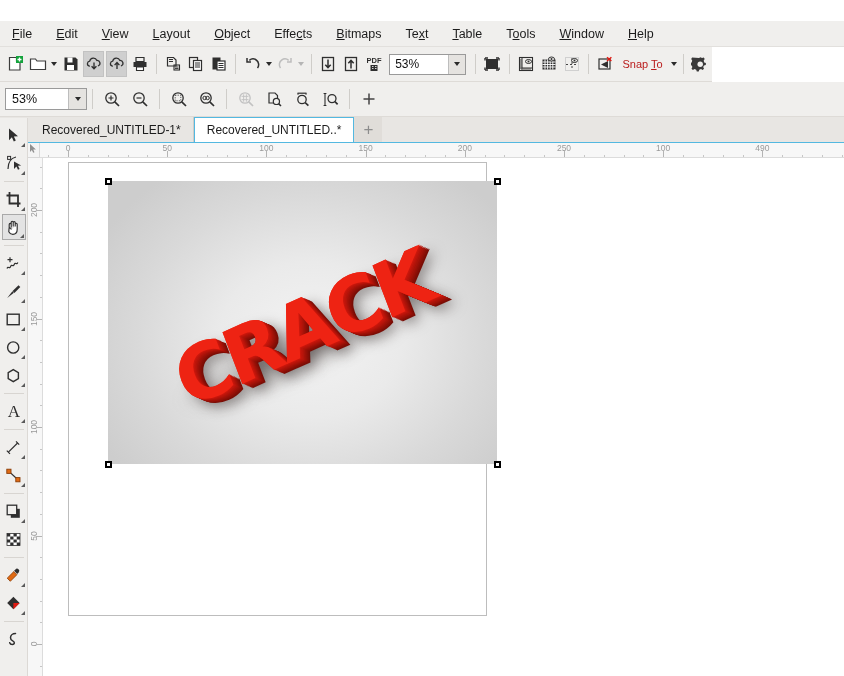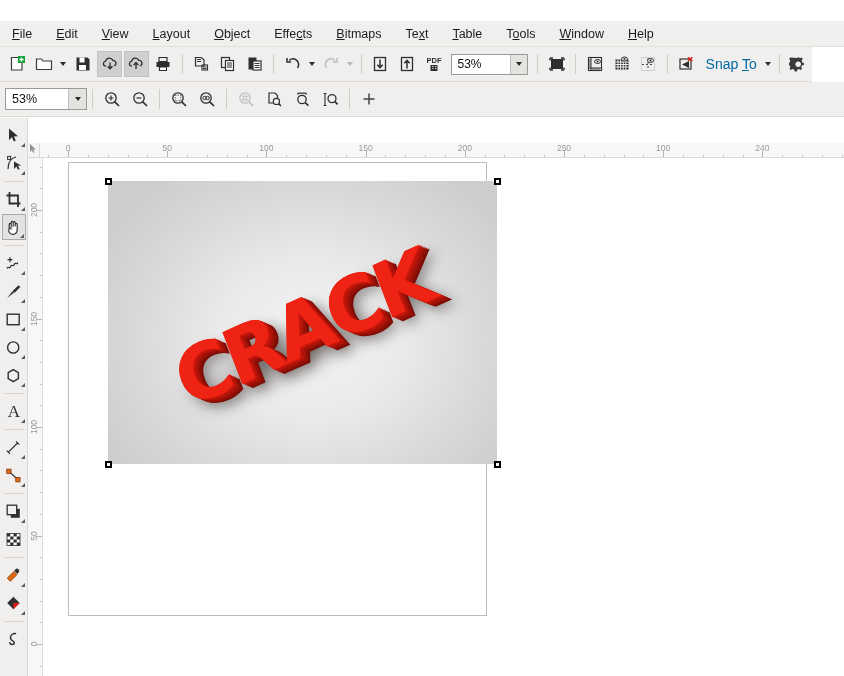--- a/index.html
+++ b/index.html
@@ -40,21 +40,21 @@
     border-bottom: 1px solid #e2e0dd;
   }
   .menu-item {
     font-size: 12.5px; color: #1c1c1c;
     padding: 3px 12px; cursor: default; white-space: nowrap;
   }
   .menu-item u { text-decoration: underline; }
 
   
   .toolbar {
-    position: absolute; left: 0; top: 47px; width: 812px; height: 35px;
+    position: absolute; left: 0; top: 47px; width: 712px; height: 35px;
     background: #f0efed;
     display: flex; align-items: center;
     border-bottom: 1px solid #dedbd7;
   }
   .tb-btn {
     width: 26px; height: 26px;
     display: flex; align-items: center; justify-content: center;
     margin: 0 1px; position: relative;
   }
   .tb-btn.first { margin-left: 5px; }
@@ -81,21 +81,21 @@
   .zoom-combo .zval {
     width: 58px; padding-left: 5px; font-size: 12px; color: #111;
     line-height: 19px;
   }
   .zoom-combo .zdrop {
     width: 17px; height: 19px; background: #e5e3e0;
     border-left: 1px solid #bdbdbd;
     display: flex; align-items: center; justify-content: center;
   }
   .snapto {
-    font-size: 14px; color: #0369a1; padding: 0 6px; white-space: nowrap;
+    font-size: 11px; color: #b91c1c; padding: 0 6px; white-space: nowrap;
   }
   .snapto u { text-decoration: underline; }
 
   
   .propbar {
     position: absolute; left: 0; top: 82px; width: 844px; height: 35px;
     background: #f0efed;
     display: flex; align-items: center;
     border-bottom: 1px solid #dedbd7;
   }
@@ -535,20 +535,36 @@
     </div>
     <div class="tb-sep"></div>
 
     <div class="tb-btn">
       <svg width="16" height="16" viewBox="0 0 16 16">
         <path d="M8 2.5v11M2.5 8h11" stroke="#444" stroke-width="1.5"></path>
       </svg>
     </div>
   </div>
 
+  <div class="tabbar">
+    <div class="tab-home">
+      <svg width="15" height="14" viewBox="0 0 15 14">
+        <path d="M7.5 1 14 6.6h-2v6.4H3V6.6H1z" fill="#2f2f2f"></path>
+      </svg>
+    </div>
+    <div class="tab">
+      <span>Recovered_UNTITLED-1*</span>
+    </div>
+    <div class="tab active">
+      <span>Recovered_UNTITLED..*</span>
+    </div>
+    <div class="tab-add">
+      <span>+</span>
+    </div>
+  </div>
 
   <div class="toolbox">
 
     <div class="tool">
       <svg width="16" height="16" viewBox="0 0 16 16">
         <path d="M3 1.5 3 13.2l2.9-3 1.9 4.2 2-.9-1.9-4.1 4.1-.2z" fill="#2f2f2f"></path>
       </svg>
       <span class="flyout"></span>
     </div>
 
@@ -734,21 +750,21 @@
       <div class="rh-min" style="left: 555.84px;"></div>
       <div class="rh-min" style="left: 575.68px;"></div>
       <div class="rh-min" style="left: 595.52px;"></div>
       <div class="rh-min" style="left: 615.36px;"></div>
       <div class="rh-lab" style="left: 635.2px;">100</div>
       <div class="rh-maj" style="left: 635.2px;"></div>
       <div class="rh-min" style="left: 655.04px;"></div>
       <div class="rh-min" style="left: 674.88px;"></div>
       <div class="rh-min" style="left: 694.72px;"></div>
       <div class="rh-min" style="left: 714.56px;"></div>
-      <div class="rh-lab" style="left: 734.4px;">240</div>
+      <div class="rh-lab" style="left: 734.4px;">490</div>
       <div class="rh-maj" style="left: 734.4px;"></div>
       <div class="rh-min" style="left: 754.24px;"></div>
       <div class="rh-min" style="left: 774.08px;"></div>
       <div class="rh-min" style="left: 793.92px;"></div>
       <div class="rh-min" style="left: 813.76px;"></div>
       <div class="rh-min" style="left: 20.16px;"></div>
       <div class="rh-min" style="left: 0.32px;"></div>
     </div>
   <div class="ruler-v" id="rulerV">
       <div class="rv-lab" style="top: 52px;">200</div>

